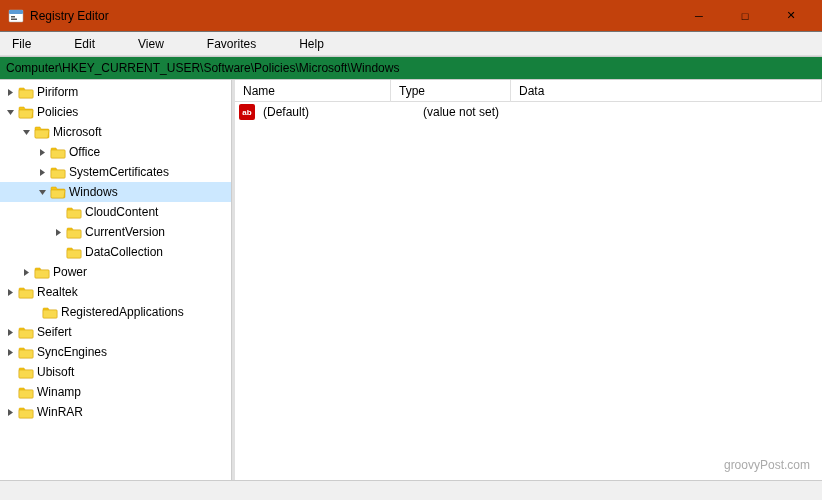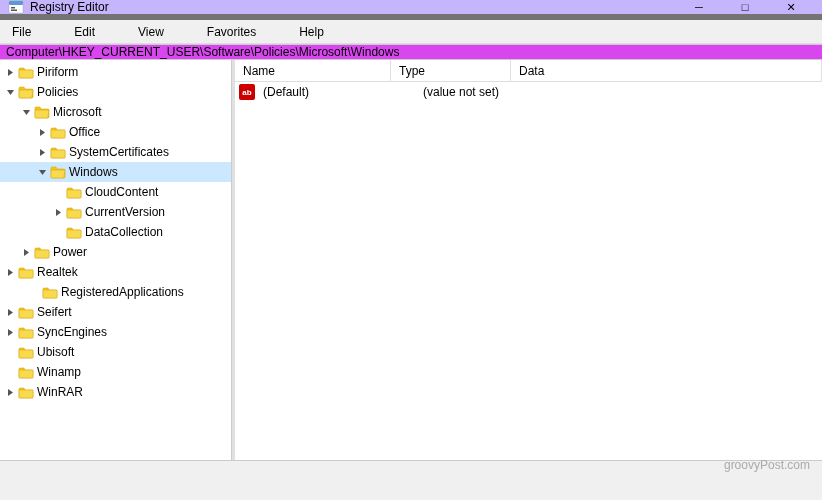--- a/index.html
+++ b/index.html
@@ -7,26 +7,26 @@
       font-family: 'Segoe UI', Arial, sans-serif;
       font-size: 12px;
       background: #f0f0f0;
       width: 822px;
       height: 500px;
       overflow: hidden;
     }
 
     
     .title-bar {
-      background: #c4b5fd;
-      display: flex;
-      align-items: center;
-      height: 20px;
+      background: #c2410c;
+      display: flex;
+      align-items: center;
+      height: 32px;
       padding: 0 8px;
-      border-bottom: 6px solid #737373;
+      border-bottom: 1px solid #737373;
     }
     .title-bar-icon {
       width: 16px;
       height: 16px;
       margin-right: 6px;
     }
     .title-bar-title {
       flex: 1;
       font-size: 12px;
       color: #000;
@@ -60,22 +60,22 @@
     }
     .menu-item {
       padding: 2px 8px;
       cursor: pointer;
       font-size: 12px;
       color: #000;
     }
 
     
     .address-bar {
-      height: 16px;
-      background: #d946ef;
+      height: 24px;
+      background: #15803d;
       border: 1px solid #ccc;
       border-left: none;
       border-right: none;
       display: flex;
       align-items: center;
       padding: 0 6px;
       font-size: 12px;
       color: #000;
     }
 

